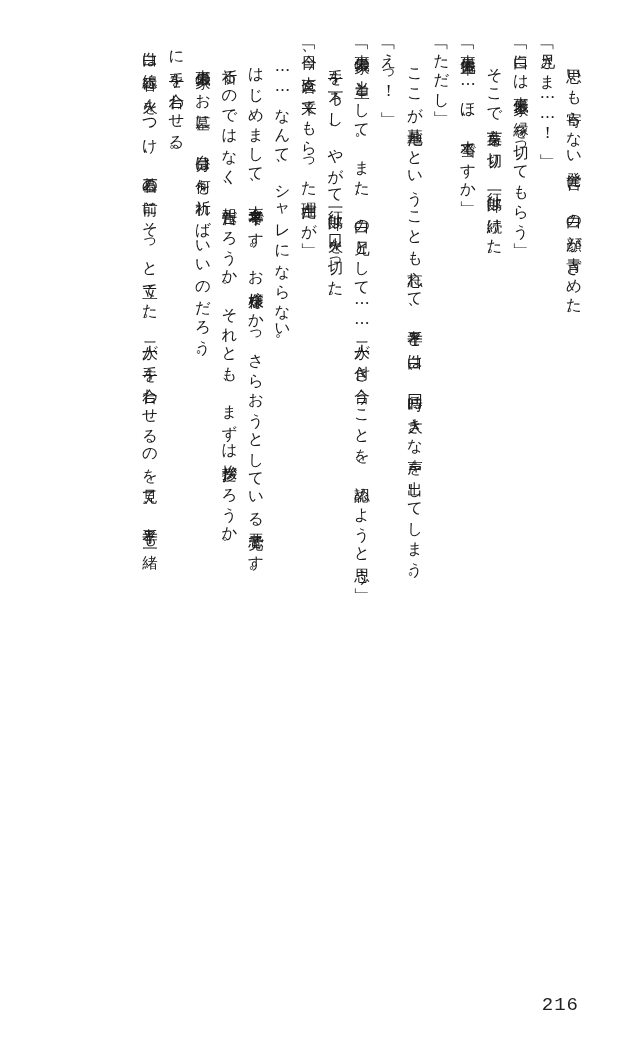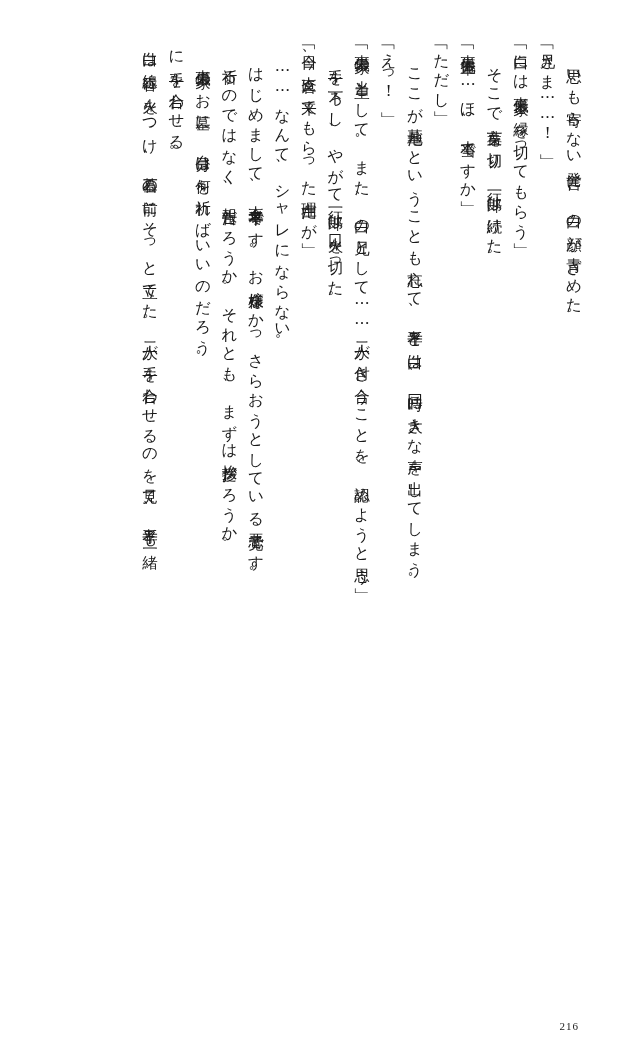--- a/index.html
+++ b/index.html
@@ -34,25 +34,25 @@
     height: 920px;
     margin-left: 11px;
     white-space: pre;
     font-family: "DejaVu Serif", "Liberation Serif", serif;
   }
   .vline.indent {
     padding-top: 17px;
   }
   .page-number {
     position: absolute;
-    bottom: 18px;
+    bottom: 34px;
     right: 44px;
-    font-size: 11px;
+    font-size: 19px;
     color: #222;
-    font-family: Liberation Serif, serif;
+    font-family: Liberation Mono, monospace;
     letter-spacing: 1px;
   }
 </style>
 </head>
 <body>
 
 <div class="page">
   <div class="text-block">
       <div class="vline">白は線香に火をつけ、墓石の前にそっと立てた。二人が手を合わせるのを見て、孝平も一緒</div>
       <div class="vline">に手を合わせる。</div>

